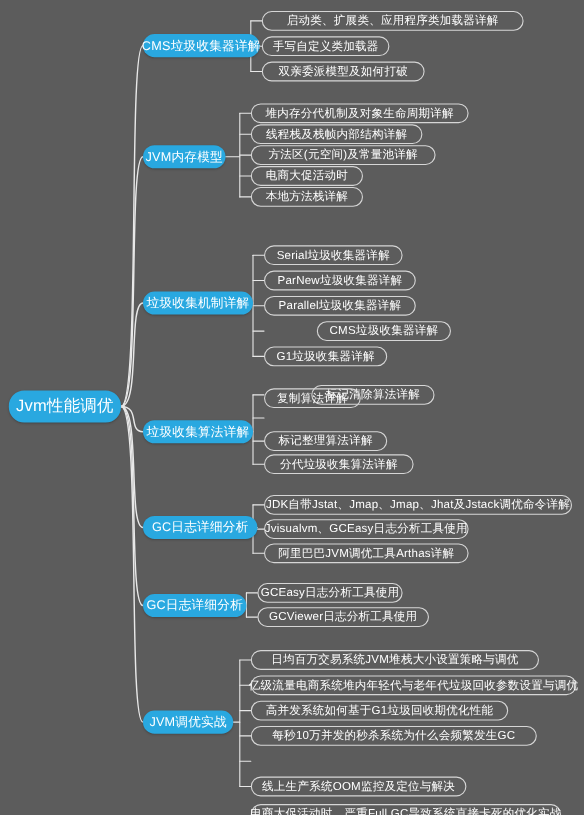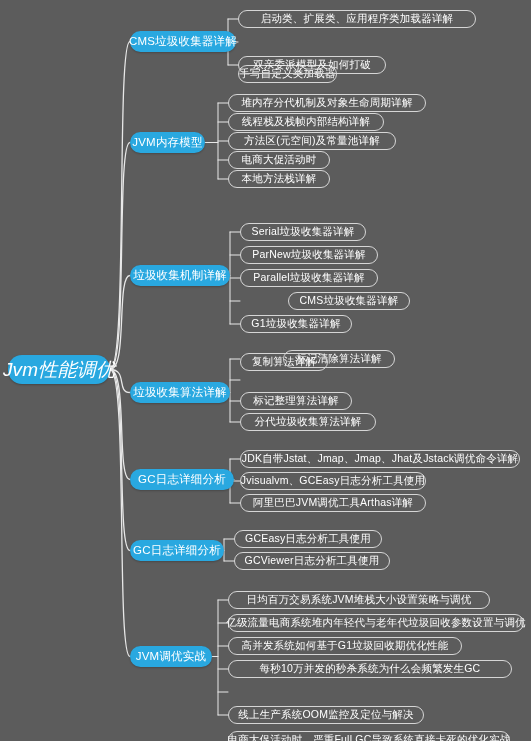--- a/index.html
+++ b/index.html
@@ -29,25 +29,24 @@
     white-space: nowrap;
     display: flex;
     align-items: center;
     justify-content: center;
     color: #ffffff;
     letter-spacing: 0.2px;
   }
   .root-node {
     background: #29a8e0;
     border-radius: 14px;
-    font-size: 19px;
+    font-size: 15px;
     padding: 0 10px;
     height: 29px;
     box-shadow: 0 1px 2px rgba(0,0,0,0.25);
-    font-style: italic;
   }
   .branch-node {
     background: #29a8e0;
     border-radius: 11px;
     font-size: 11.5px;
     padding: 0 9px;
     height: 21px;
     box-shadow: 0 1px 2px rgba(0,0,0,0.22);
   }
   .leaf-node {
@@ -111,21 +110,21 @@
       <path d="M 218 623 L 228 623" fill="none" stroke="#e8e8e8" stroke-width="1" stroke-linecap="round"></path>
       <path d="M 218 646 L 228 646" fill="none" stroke="#e8e8e8" stroke-width="1" stroke-linecap="round"></path>
       <path d="M 218 669 L 228 669" fill="none" stroke="#e8e8e8" stroke-width="1" stroke-linecap="round"></path>
       <path d="M 218 692 L 228 692" fill="none" stroke="#e8e8e8" stroke-width="1" stroke-linecap="round"></path>
       <path d="M 218 715 L 228 715" fill="none" stroke="#e8e8e8" stroke-width="1" stroke-linecap="round"></path>
     </svg>
   <div id="nodes-layer">
       <div class="node root-node" style="left: 8px; top: 355px; width: 102px; height: 29px;">Jvm性能调优</div>
       <div class="node branch-node" style="left: 130px; top: 31px; width: 106px; height: 21px;">CMS垃圾收集器详解</div>
       <div class="node leaf-node" style="left: 238px; top: 10px; width: 238px; height: 18px;">启动类、扩展类、应用程序类加载器详解</div>
-      <div class="node leaf-node" style="left: 238px; top: 33px; width: 99px; height: 18px; margin-top: 32px;">手写自定义类加载器</div>
+      <div class="node leaf-node" style="left: 238px; top: 33px; width: 116px; height: 18px;">手写自定义类加载器</div>
       <div class="node leaf-node" style="left: 238px; top: 56px; width: 148px; height: 18px;">双亲委派模型及如何打破</div>
       <div class="node branch-node" style="left: 130px; top: 132px; width: 75px; height: 21px;">JVM内存模型</div>
       <div class="node leaf-node" style="left: 228px; top: 94px; width: 198px; height: 18px;">堆内存分代机制及对象生命周期详解</div>
       <div class="node leaf-node" style="left: 228px; top: 113px; width: 156px; height: 18px;">线程栈及栈帧内部结构详解</div>
       <div class="node leaf-node" style="left: 228px; top: 132px; width: 168px; height: 18px;">方法区(元空间)及常量池详解</div>
       <div class="node leaf-node" style="left: 228px; top: 151px; width: 102px; height: 18px;">电商大促活动时</div>
       <div class="node leaf-node" style="left: 228px; top: 170px; width: 102px; height: 18px;">本地方法栈详解</div>
       <div class="node branch-node" style="left: 130px; top: 265px; width: 100px; height: 21px;">垃圾收集机制详解</div>
       <div class="node leaf-node" style="left: 240px; top: 223px; width: 126px; height: 18px;">Serial垃圾收集器详解</div>
       <div class="node leaf-node" style="left: 240px; top: 246px; width: 138px; height: 18px;">ParNew垃圾收集器详解</div>
@@ -135,23 +134,23 @@
       <div class="node branch-node" style="left: 130px; top: 382px; width: 100px; height: 21px;">垃圾收集算法详解</div>
       <div class="node leaf-node" style="left: 252px; top: 350px; width: 112px; height: 18px; margin-left: 31px;">标记清除算法详解</div>
       <div class="node leaf-node" style="left: 240px; top: 353px; width: 88px; height: 18px;">复制算法详解</div>
       <div class="node leaf-node" style="left: 240px; top: 392px; width: 112px; height: 18px;">标记整理算法详解</div>
       <div class="node leaf-node" style="left: 240px; top: 413px; width: 136px; height: 18px;">分代垃圾收集算法详解</div>
       <div class="node branch-node" style="left: 130px; top: 469px; width: 104px; height: 21px;">GC日志详细分析</div>
       <div class="node leaf-node" style="left: 240px; top: 450px; width: 280px; height: 18px;">JDK自带Jstat、Jmap、Jmap、Jhat及Jstack调优命令详解</div>
       <div class="node leaf-node" style="left: 240px; top: 472px; width: 186px; height: 18px;">Jvisualvm、GCEasy日志分析工具使用</div>
       <div class="node leaf-node" style="left: 240px; top: 494px; width: 186px; height: 18px;">阿里巴巴JVM调优工具Arthas详解</div>
       <div class="node branch-node" style="left: 130px; top: 540px; width: 94px; height: 21px;">GC日志详细分析</div>
-      <div class="node leaf-node" style="left: 234px; top: 530px; width: 148px; height: 18px;">GCEasy日志分析工具使用</div>
+      <div class="node leaf-node" style="left: 234px; top: 530px; width: 132px; height: 18px;">GCEasy日志分析工具使用</div>
       <div class="node leaf-node" style="left: 234px; top: 552px; width: 156px; height: 18px;">GCViewer日志分析工具使用</div>
       <div class="node branch-node" style="left: 130px; top: 646px; width: 82px; height: 21px;">JVM调优实战</div>
       <div class="node leaf-node" style="left: 228px; top: 591px; width: 262px; height: 18px;">日均百万交易系统JVM堆栈大小设置策略与调优</div>
       <div class="node leaf-node" style="left: 228px; top: 614px; width: 296px; height: 18px;">亿级流量电商系统堆内年轻代与老年代垃圾回收参数设置与调优</div>
       <div class="node leaf-node" style="left: 228px; top: 637px; width: 234px; height: 18px;">高并发系统如何基于G1垃圾回收期优化性能</div>
-      <div class="node leaf-node" style="left: 228px; top: 660px; width: 284px; height: 18px;">每秒10万并发的秒杀系统为什么会频繁发生GC</div>
+      <div class="node leaf-node" style="left: 228px; top: 660px; width: 260px; height: 18px;">每秒10万并发的秒杀系统为什么会频繁发生GC</div>
       <div class="node leaf-node" style="left: 228px; top: 683px; width: 282px; height: 18px; margin-top: 48px;">电商大促活动时，严重Full GC导致系统直接卡死的优化实战</div>
       <div class="node leaf-node" style="left: 228px; top: 706px; width: 196px; height: 18px;">线上生产系统OOM监控及定位与解决</div>
     </div>
 </div>
 
 </body></html>

